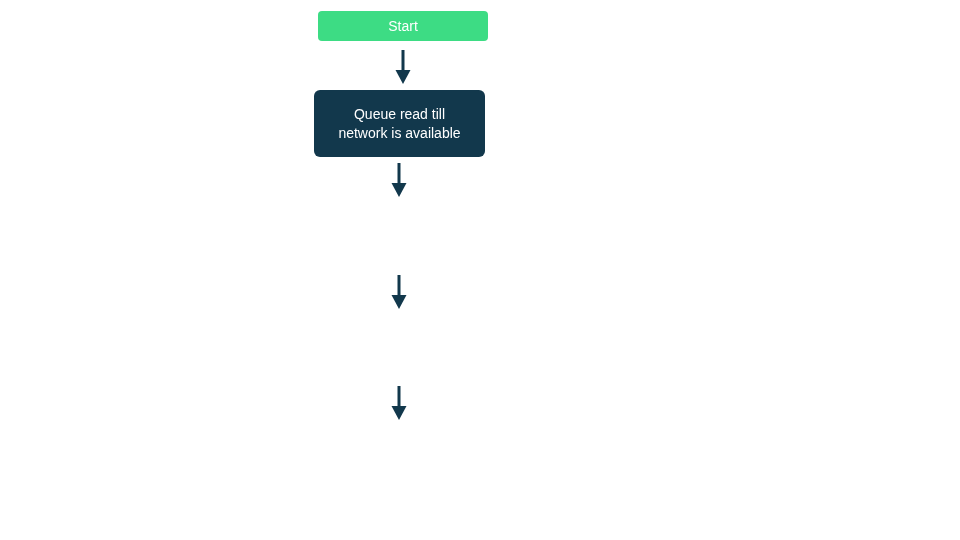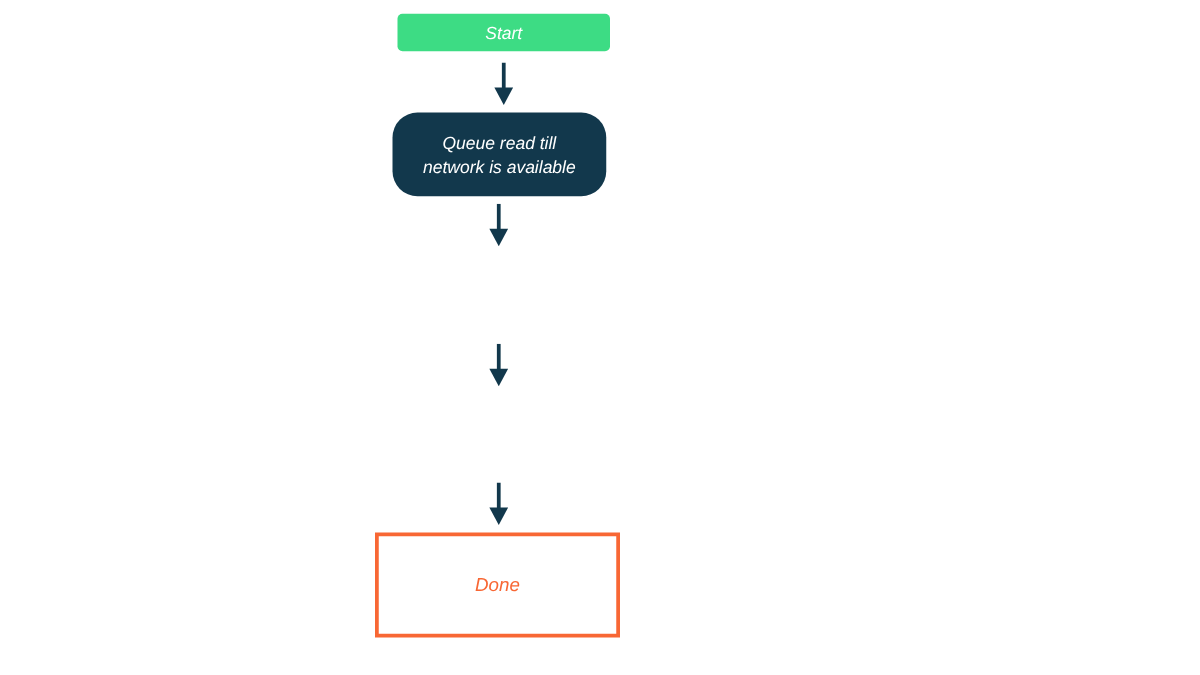--- a/index.html
+++ b/index.html
@@ -7,21 +7,20 @@
     padding: 0;
     background: #ffffff;
   }
   .canvas {
     position: relative;
     width: 960px;
     height: 540px;
     background: var(--canvas-bg, #ffffff);
     font-family: "Liberation Sans", "DejaVu Sans", sans-serif;
     overflow: hidden;
-    font-style: italic;
   }
   .node {
     position: absolute;
     display: flex;
     align-items: center;
     justify-content: center;
     text-align: center;
     box-sizing: border-box;
     white-space: pre-line;
   }
@@ -32,21 +31,21 @@
     color: #ffffff;
     border-radius: 4px;
     font-size: 14px;
     line-height: 18px;
   }
   .node-process {
     left: 314px;
     width: 171px; height: 67px;
     background: var(--process-fill, #12384c);
     color: #ffffff;
-    border-radius: 20px;
+    border-radius: 6px;
     font-size: 14px;
     line-height: 18.5px;
     padding: 2px 8px;
   }
   .node-p1 { top: 90px; }
   .node-p2 { top: 201px; }
   .node-p3 { top: 313px; }
   .node-end {
     left: 300px; top: 426px;
     width: 196px; height: 84px;
@@ -102,15 +101,14 @@
   </div>
 
 
   <div class="arrow arrow-4">
     <svg viewBox="0 0 18 34" xmlns="http://www.w3.org/2000/svg">
       <rect class="stem" x="7.5" y="0" width="3" height="21"></rect>
       <polygon class="head" points="1.5,20 16.5,20 9,34"></polygon>
     </svg>
   </div>
 
-  <div class="node node-end">Done</div>
 
 </div>
 
 </body></html>

